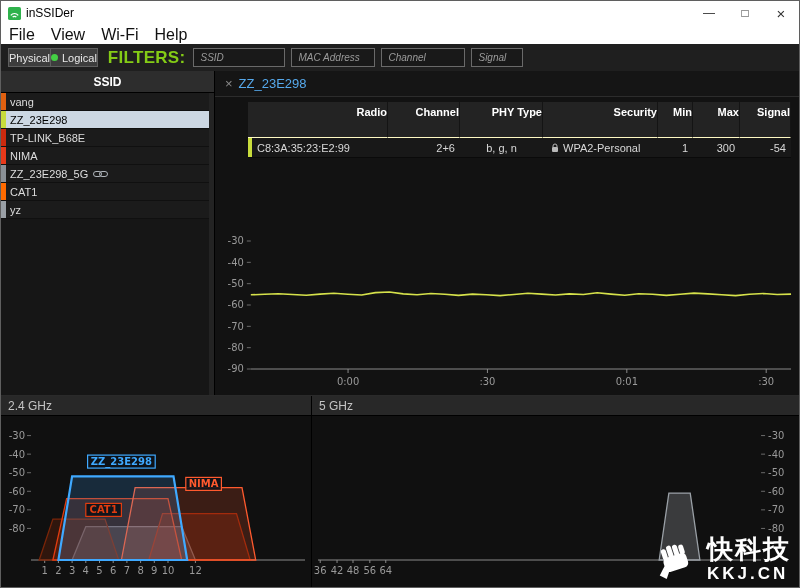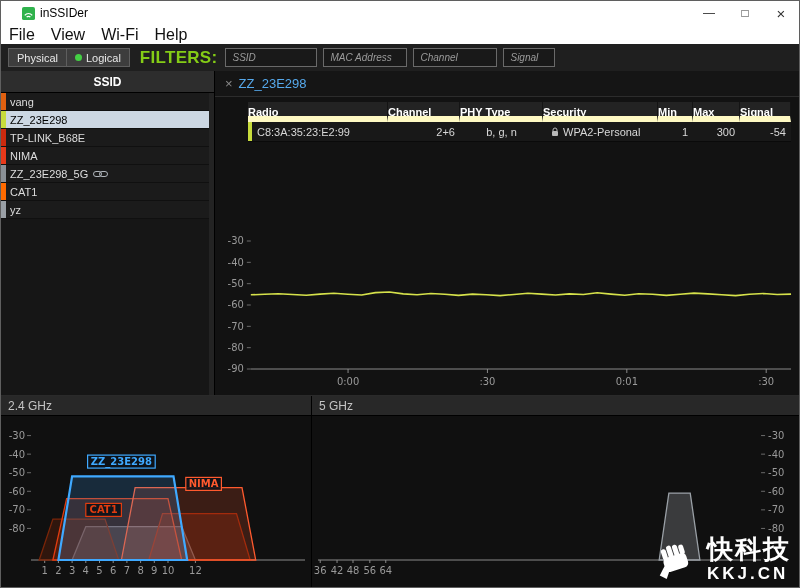--- a/index.html
+++ b/index.html
@@ -3,36 +3,36 @@
 <meta charset="utf-8">
 <style>
   *{margin:0;padding:0;box-sizing:border-box}
   html,body{margin:0;padding:0}
   body{width:800px;height:588px;overflow:hidden;background:#000;
        font-family:"Liberation Sans","DejaVu Sans",sans-serif}
   .window{width:800px;height:588px;display:flex;flex-direction:column;background:#141414;
           position:relative;overflow:hidden;border:1px solid #5f5f5f}
 
   
-  .titlebar{height:24px;background:#fff;display:flex;align-items:center;padding-left:21px;flex:0 0 auto}
+  .titlebar{height:24px;background:#fff;display:flex;align-items:center;padding-left:7px;flex:0 0 auto}
   .app-icon{display:flex;margin-right:5px}
   .title{font-size:12px;color:#000}
   .win-controls{margin-left:auto;display:flex;height:100%}
   .win-btn{width:36px;display:flex;align-items:center;justify-content:center;font-size:12px;color:#333;cursor:default}
   .win-btn.close{font-size:15px}
 
   
   .menubar{height:19px;background:#fff;display:flex;align-items:center;font-size:16px;color:#111;flex:0 0 auto}
   .menu-item{padding:0 8px;height:100%;display:flex;align-items:center}
 
   
   .filterbar{height:27px;background:#1f1f1f;display:flex;align-items:center;padding:0 7px;flex:0 0 auto}
   .seg{display:flex;margin-right:10px}
   .seg-btn{background:#3d3d3d;border:1px solid #5e5e5e;color:#e8e8e8;font-size:11px;height:19px;
-           padding:0 8px;display:flex;align-items:center;gap:4px;font-family:inherit}
+           padding:0 0;display:flex;align-items:center;gap:4px;font-family:inherit}
   .seg-btn + .seg-btn{border-left:0}
   .dot{width:7px;height:7px;border-radius:50%;background:#44d044;display:inline-block}
   .filters-label{color:#84cc16;font-weight:bold;font-size:17px;margin-right:8px;letter-spacing:.3px}
   .filter-input{background:#191919;border:1px solid #6a6a6a;height:19px;font-size:10px;padding:0 6px;
                 font-family:inherit;color:#ccc;margin-right:6px}
   .filter-input::placeholder{color:#9b9b9b;font-style:italic}
   .fi-ssid{width:92px}.fi-mac{width:84px}.fi-channel{width:84px}.fi-signal{width:52px}
 
   
   .content{display:flex;flex:1;background:#141414;min-height:0}
@@ -47,22 +47,22 @@
   .ssid-label{white-space:nowrap;overflow:hidden}
   .scroll-track{position:absolute;right:0;top:22px;bottom:0;width:5px;background:#232323}
 
   .main{flex:1;position:relative;background:#121212;overflow:hidden}
   .tabbar{height:26px;display:flex;align-items:center;border-bottom:1px solid #2c2c2c;background:#151515}
   .tab{display:flex;align-items:center;gap:6px;padding:0 10px;height:100%}
   .tab-close{color:#8a8a8a;font-size:13px}
   .tab-label{color:#56a9ec;font-size:13px}
 
   .radio-table{margin:5px 8px 0 33px;display:grid;grid-template-columns:140px 72px 83px 115px 35px 47px 51px;font-size:11px}
-  .th{background:#232323;color:#fff;font-weight:bold;height:20px;line-height:20px;text-align:left;
-      border-bottom:6px solid #fef9c3;border-right:1px solid #141414;overflow:hidden}
+  .th{background:#232323;color:#fff;font-weight:bold;height:36px;line-height:20px;text-align:right;
+      border-bottom:1px solid #fef9c3;border-right:1px solid #141414;overflow:hidden}
   .td{height:20px;line-height:20px;color:#d8d8d8;background:#181818;border-bottom:1px solid #0a0a0a;
       padding:0 5px;white-space:nowrap;overflow:hidden}
   .td.right{text-align:right}
   .td.center{text-align:center}
   .radio-cell{display:flex;align-items:center;padding:0}
   .row-stripe{width:4px;height:100%;margin-right:5px;flex:0 0 auto}
   .security-cell{display:flex;align-items:center;padding-left:8px;gap:4px}
 
   #time-chart{position:absolute;left:0;bottom:0;width:100%;height:166px;display:block}
 

